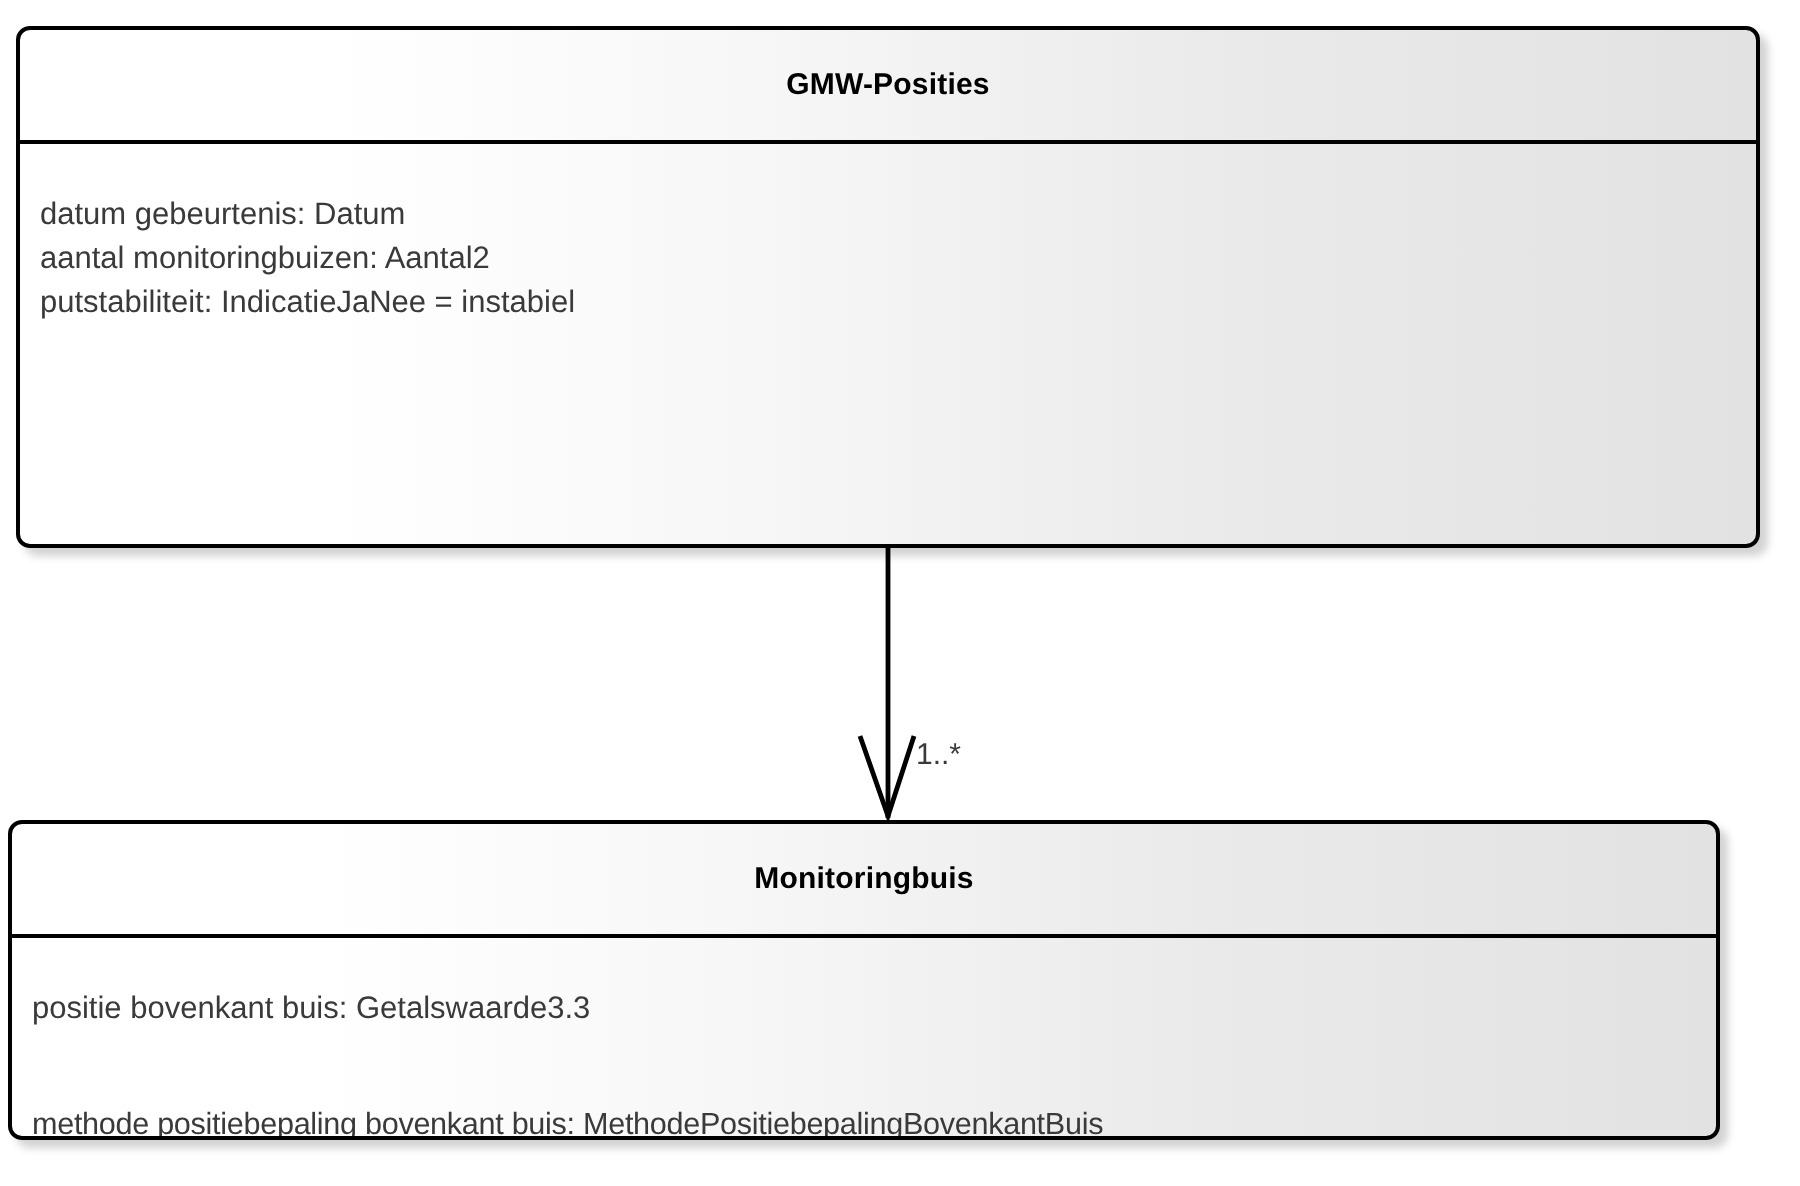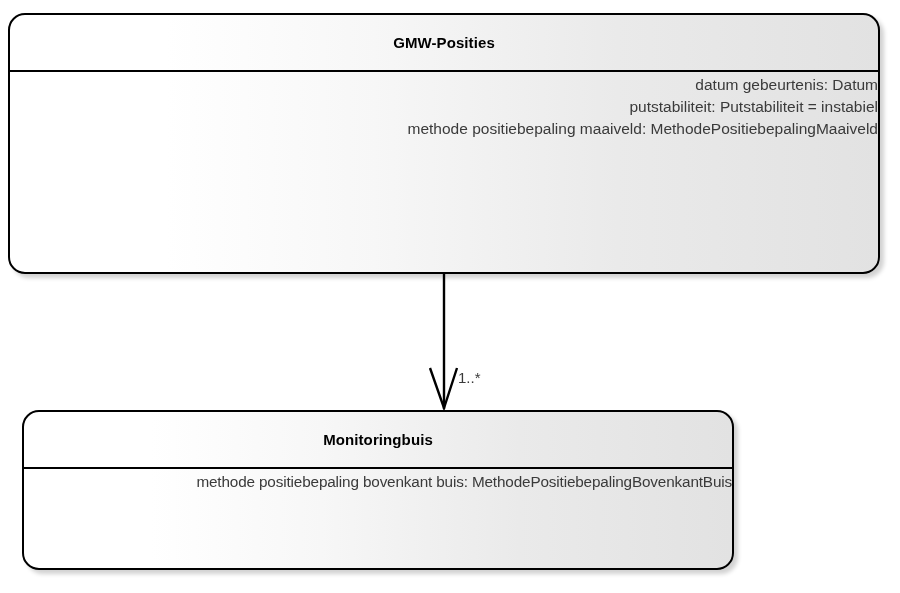--- a/index.html
+++ b/index.html
@@ -19,74 +19,74 @@
     width: 900px;
     height: 593px;
     background: #ffffff;
   }
 
   
   .uml-class {
     position: absolute;
     box-sizing: border-box;
     border: 2px solid #000000;
-    border-radius: 17px;
+    border-radius: 7px;
     background: linear-gradient(to right,
                 #ffffff 0%,
                 #ffffff 18%,
                 #f7f7f7 42%,
                 #eaeaea 70%,
                 #e2e2e2 100%);
     box-shadow: 4px 4px 4px rgba(0,0,0,0.18);
     overflow: hidden;
-    text-align: right;
   }
   .uml-header {
     box-sizing: border-box;
     width: 100%;
     display: flex;
     align-items: center;
     justify-content: center;
     border-bottom: 2px solid #000000;
     font-weight: bold;
     font-size: 15px;
     color: #000000;
     letter-spacing: 0.1px;
   }
   .uml-body {
     box-sizing: border-box;
-    padding: 2px 0 6px 10px;
+    padding: 25px 0 6px 10px;
   }
   .uml-attr {
     font-size: 15.5px;
     line-height: 22.2px;
     color: #3a3a3a;
     white-space: nowrap;
   }
 
   
   #class-gmw-posities {
     left: 8px;
     top: 13px;
     width: 872px;
     height: 261px;
   }
   #class-gmw-posities .uml-header { height: 57px; }
 
   
   #class-monitoringbuis {
-    left: 22px;
+    left: 4px;
     top: 410px;
-    width: 712px;
+    width: 856px;
     height: 160px;
   }
   #class-monitoringbuis .uml-header { height: 57px; }
   #class-monitoringbuis .uml-attr.long {
     font-size: 15.3px;
     letter-spacing: -0.15px;
+    margin-top: 36px;
   }
 
   
   #association {
     position: absolute;
     left: 0;
     top: 0;
     width: 900px;
     height: 593px;
     pointer-events: none;
@@ -102,28 +102,29 @@
 </style>
 </head>
 <body>
 
 <div id="diagram">
 
   <div class="uml-class" id="class-gmw-posities">
     <div class="uml-header">GMW-Posities</div>
     <div class="uml-body">
       <div class="uml-attr">datum gebeurtenis: Datum</div>
-      <div class="uml-attr">putstabiliteit: Putstabiliteit = instabiel</div>
-      <div class="uml-attr">methode positiebepaling maaiveld: MethodePositiebepalingMaaiveld</div>
+      <div class="uml-attr">aantal monitoringbuizen: Aantal2</div>
+      <div class="uml-attr">putstabiliteit: IndicatieJaNee = instabiel</div>
     </div>
   </div>
 
   <div class="uml-class" id="class-monitoringbuis">
     <div class="uml-header">Monitoringbuis</div>
     <div class="uml-body">
+      <div class="uml-attr">positie bovenkant buis: Getalswaarde3.3</div>
       <div class="uml-attr long">methode positiebepaling bovenkant buis: MethodePositiebepalingBovenkantBuis</div>
     </div>
   </div>
 
   <svg id="association" viewBox="0 0 900 593" xmlns="http://www.w3.org/2000/svg">
     <line x1="444" y1="274" x2="444" y2="409" stroke="#000000" stroke-width="2.4"></line>
     <polyline points="430,368 444,408 457,368" fill="none" stroke="#000000" stroke-width="2.4" stroke-linecap="butt" stroke-linejoin="miter"></polyline>
   </svg>
 
   <div id="multiplicity-label">1..*</div>

